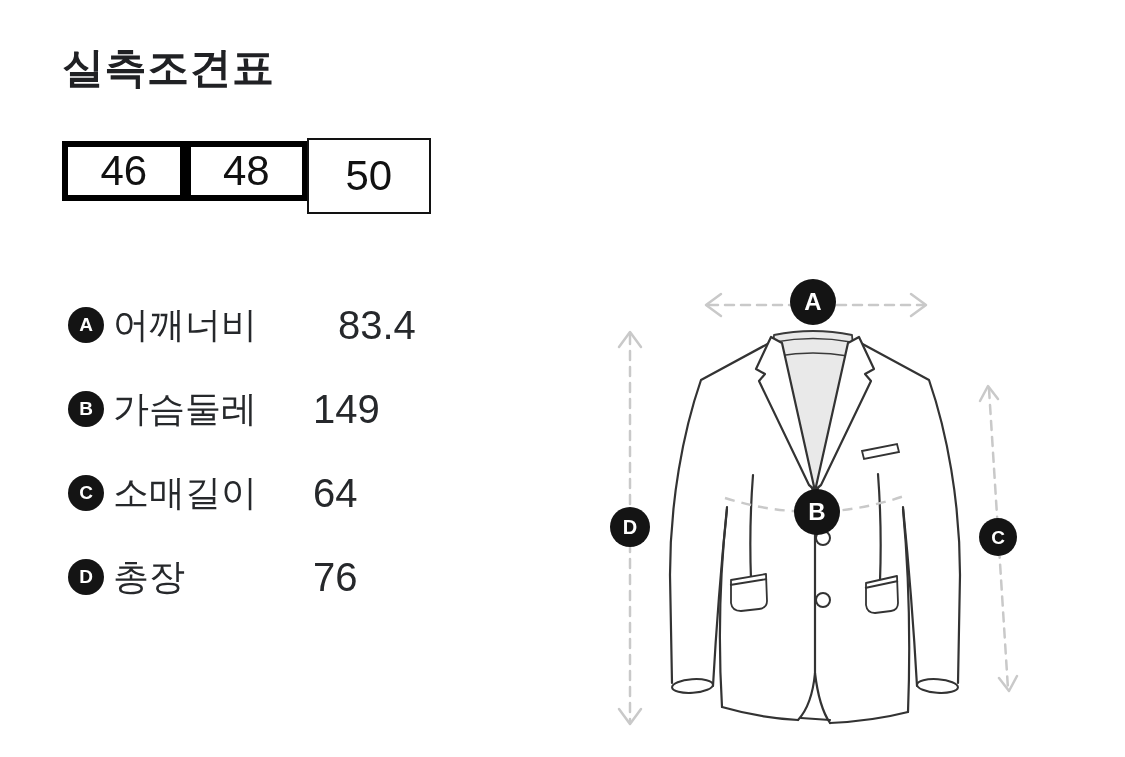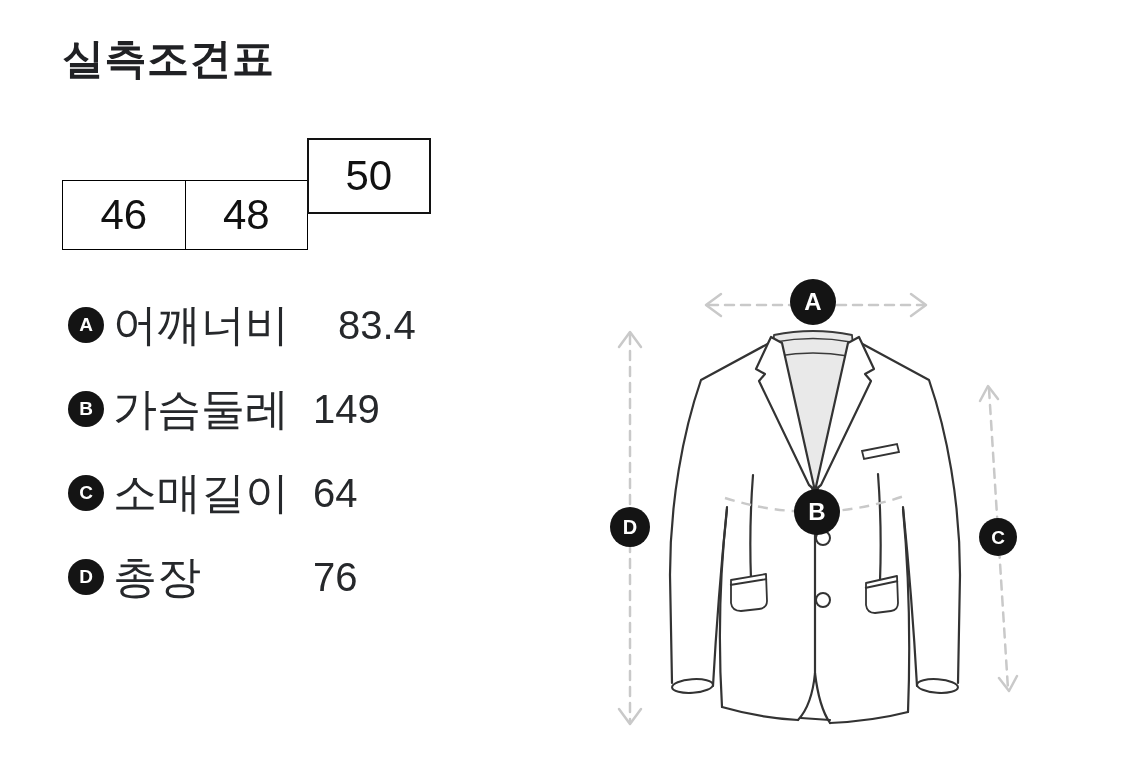--- a/index.html
+++ b/index.html
@@ -8,36 +8,36 @@
     position:relative;
     width:1125px; height:757px;
     background:#ffffff;
     font-family:"Liberation Sans","DejaVu Sans",sans-serif;
     color:#1f2124;
     overflow:hidden;
   }
 
   
   .page-title {
-    position:absolute; left:62px; top:31px;
+    position:absolute; left:62px; top:40px;
     font-size:42px; font-weight:700; color:#202124;
     letter-spacing:0.5px;
   }
 
   
   .size-row {
     position:absolute; left:62px; top:141px;
     display:flex; height:78px;
   }
   .size-cell {
-    width:123.5px; height:70px;
+    width:123.5px; height:60px;
     display:flex; align-items:center; justify-content:center;
-    border:1px solid #000000;
+    border:6px solid #000000;
     background:#fff;
-    font-size:42px; color:#111; cursor:pointer;margin-top:39px;
+    font-size:42px; color:#111; cursor:pointer;
   }
   .size-cell + .size-cell { margin-left:-1px; }
   .size-cell.selected {
     border:2.5px solid #121212;
     height:76px; margin-top:-3px;
     position:relative; z-index:2;
   }
 
   
   .measure-list {
@@ -46,21 +46,21 @@
   .m-row { display:flex; align-items:center; height:84px; }
   .m-badge {
     width:36px; height:36px; border-radius:50%;
     background:#141414; color:#fff;
     font-size:19px; font-weight:700;
     display:flex; align-items:center; justify-content:center;
     flex:none;
   }
   .m-label {
     margin-left:9px; width:200px; flex:none;
-    font-size:44px; font-weight:500; color:#26282b;
+    font-size:36px; font-weight:500; color:#26282b;
   }
   .m-value { font-size:40px; color:#26282b; }
   .m-row:first-child .m-value { margin-left:25px; }
 
   
   .diagram { position:absolute; left:585px; top:277px; }
   .badge-letter {
     fill:#ffffff; font-family:"Liberation Sans","DejaVu Sans",sans-serif;
     font-weight:700; text-anchor:middle;
   }

